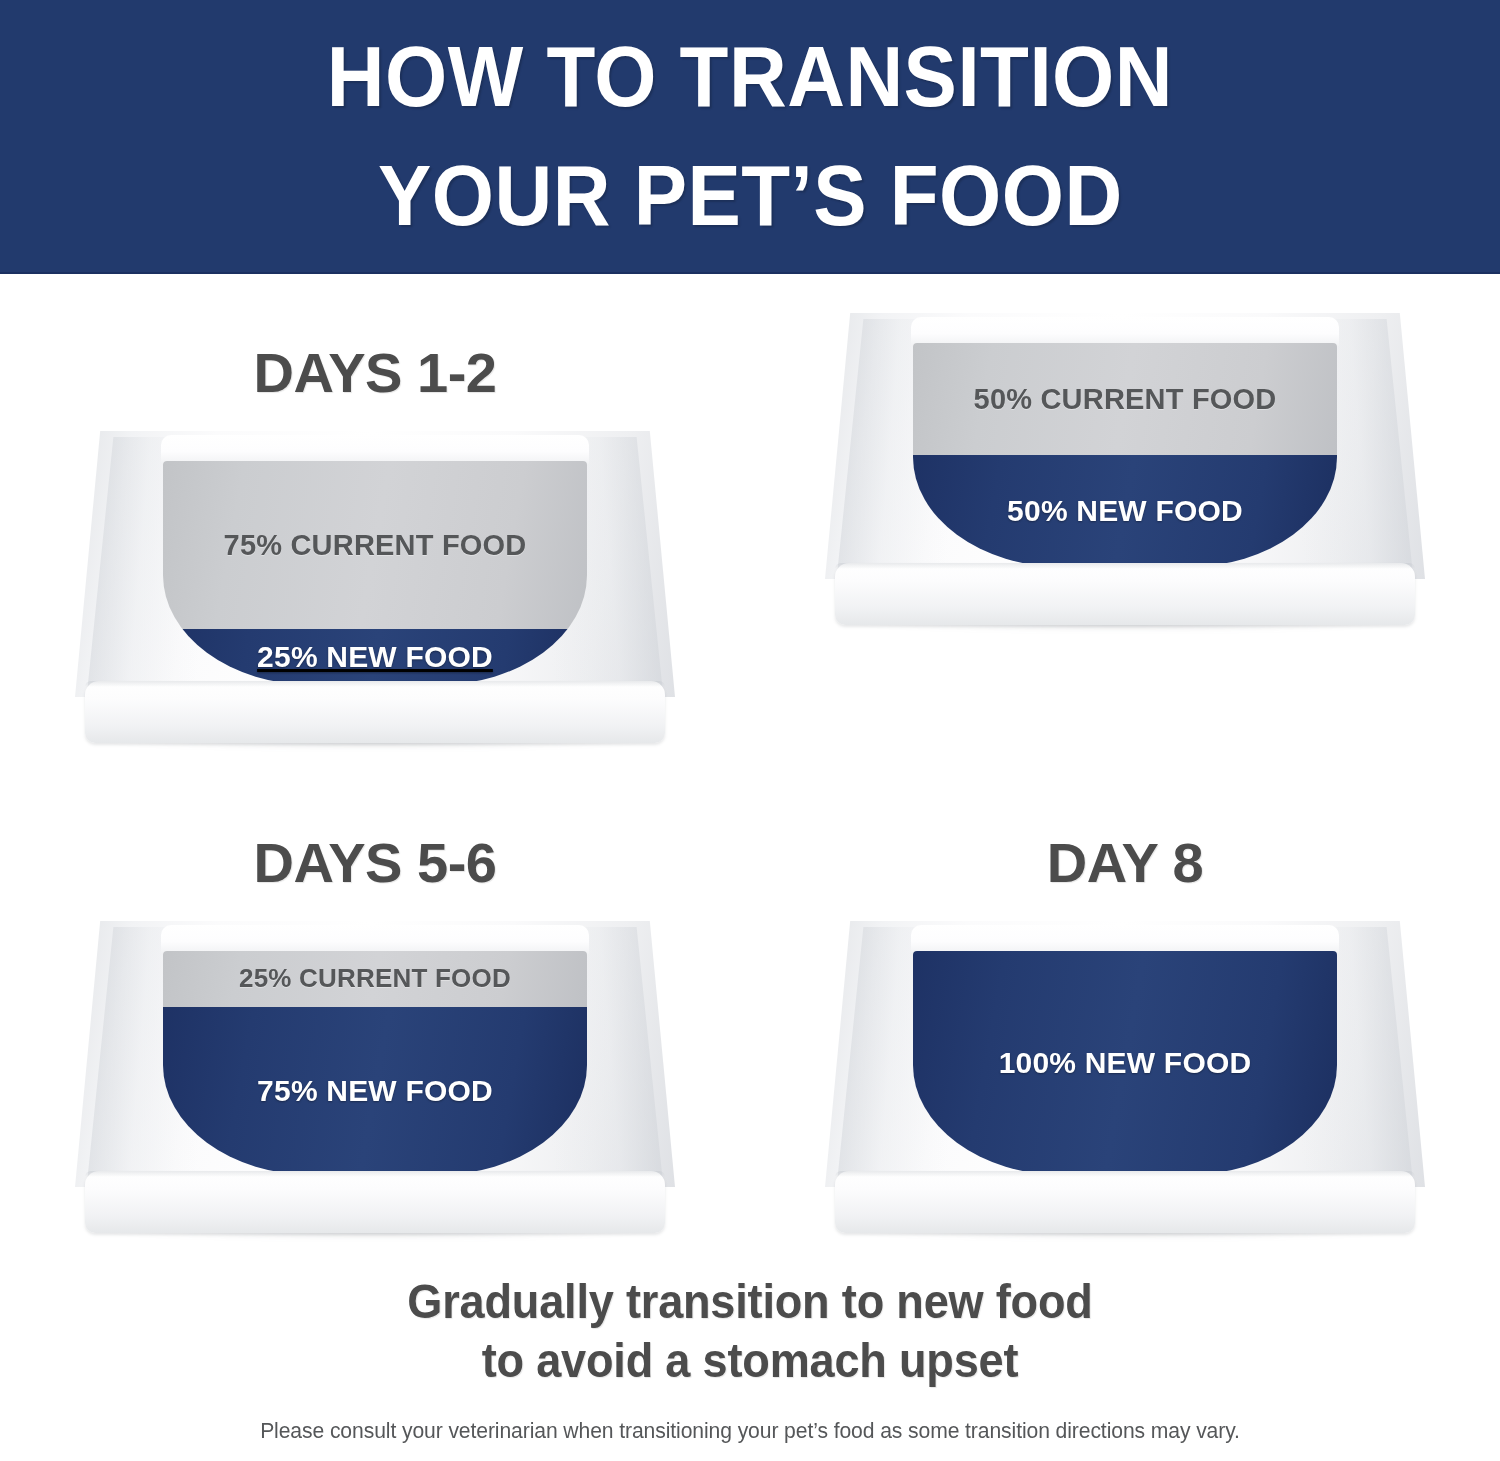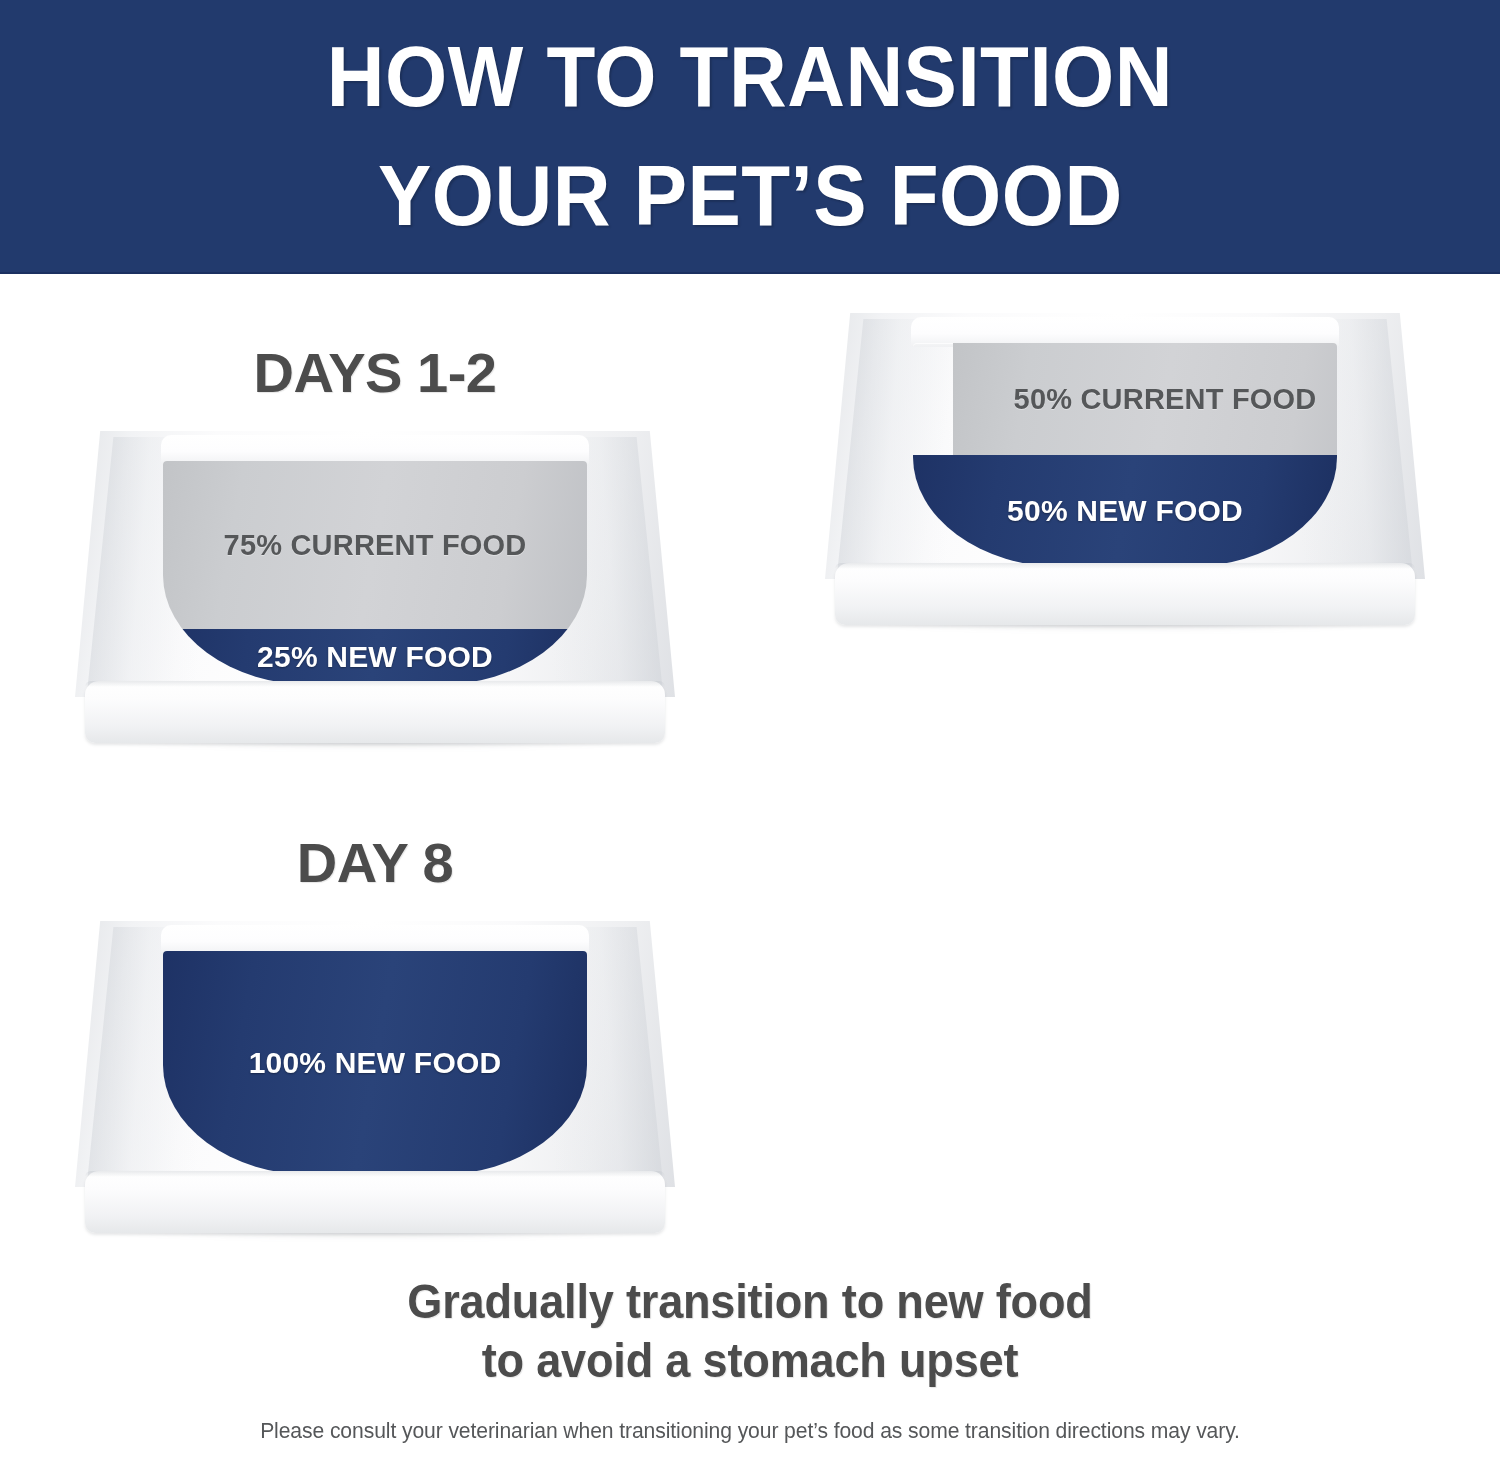--- a/index.html
+++ b/index.html
@@ -269,47 +269,66 @@
       <div class="bowl-wrap">
         <div class="bowl-shadow"></div>
         <div class="bowl-body"></div>
         <div class="slope-l"></div>
         <div class="slope-r"></div>
         <div class="rim"></div>
         <div class="food">
           <div class="food-current" style="height:75%;">
             <span class="food-label current">75% CURRENT FOOD</span>
           </div>
-          <div class="food-new" style="height:25%;">
+          <div class="food-new" style="height:25%;text-decoration:underline;">
             <span class="food-label new">25% NEW FOOD</span>
           </div>
         </div>
         <div class="bowl-base"></div>
       </div>
     </div>
 
     <div class="cell">
       <div class="bowl-wrap">
         <div class="bowl-shadow"></div>
         <div class="bowl-body"></div>
         <div class="slope-l"></div>
         <div class="slope-r"></div>
         <div class="rim"></div>
         <div class="food">
-          <div class="food-current" style="height:50%;margin-left:40px;">
+          <div class="food-current" style="height:50%;">
             <span class="food-label current">50% CURRENT FOOD</span>
           </div>
           <div class="food-new" style="height:50%;margin-top:16px;">
             <span class="food-label new">50% NEW FOOD</span>
           </div>
         </div>
         <div class="bowl-base"></div>
       </div>
     </div>
 
+    <div class="cell">
+      <div class="day-title">DAYS 5-6</div>
+      <div class="bowl-wrap">
+        <div class="bowl-shadow"></div>
+        <div class="bowl-body"></div>
+        <div class="slope-l"></div>
+        <div class="slope-r"></div>
+        <div class="rim"></div>
+        <div class="food">
+          <div class="food-current" style="height:25%;">
+            <span class="food-label current onelineSmall">25% CURRENT FOOD</span>
+          </div>
+          <div class="food-new" style="height:75%;">
+            <span class="food-label new">75% NEW FOOD</span>
+          </div>
+        </div>
+        <div class="bowl-base"></div>
+      </div>
+    </div>
 
     <div class="cell">
       <div class="day-title">DAY 8</div>
       <div class="bowl-wrap">
         <div class="bowl-shadow"></div>
         <div class="bowl-body"></div>
         <div class="slope-l"></div>
         <div class="slope-r"></div>
         <div class="rim"></div>
         <div class="food">

